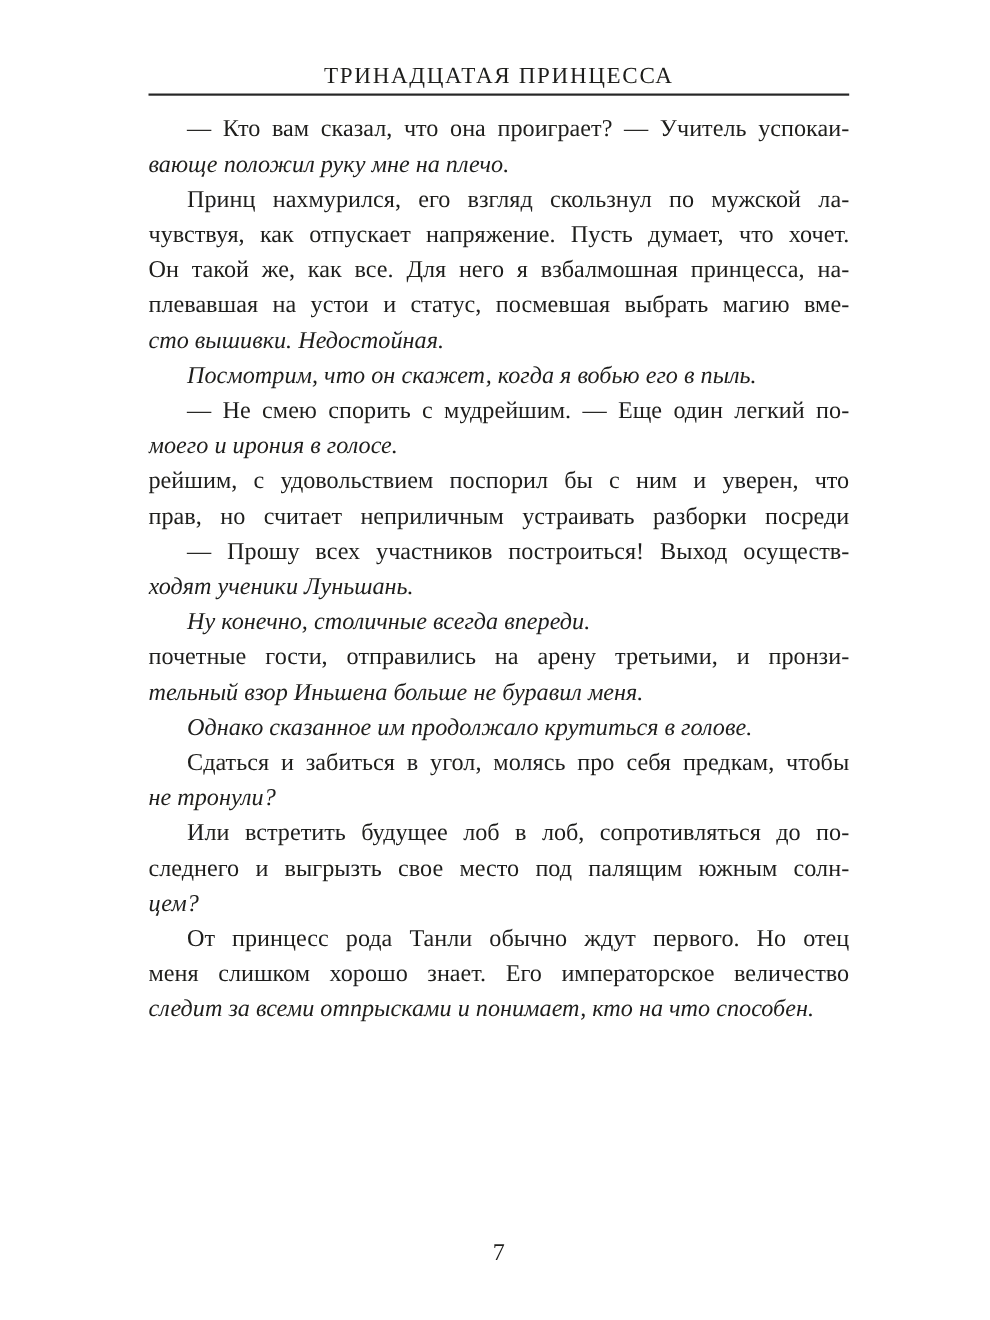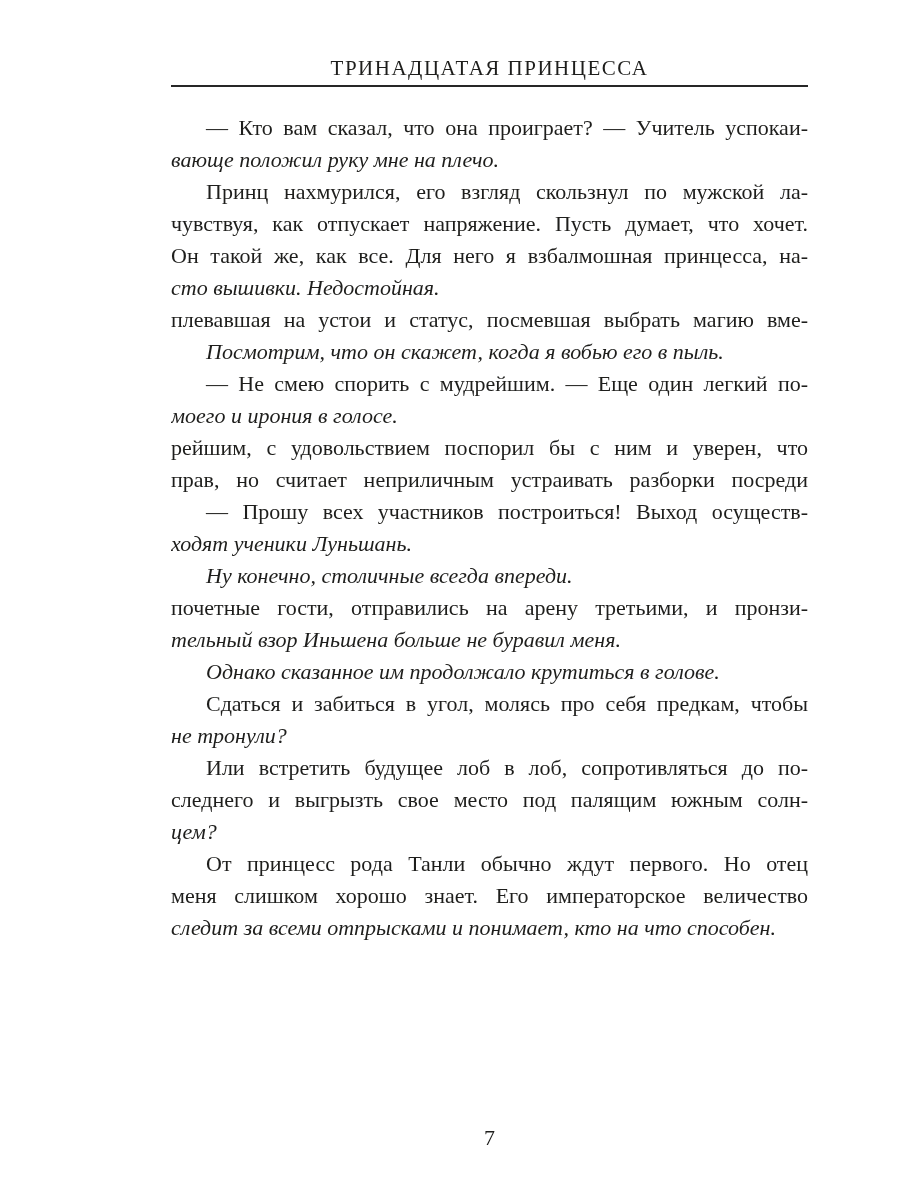--- a/index.html
+++ b/index.html
@@ -12,21 +12,20 @@
     background: #ffffff;
     font-family: "Liberation Serif", serif;
     color: #1e1e1c;
     overflow: hidden;
     position: relative;
   }
   .page {
     position: absolute;
     inset: 0;
     background: #ffffff;
-    margin-left: 36px;
   }
   .page-header {
     position: absolute;
     left: 135px;
     top: 56px;
     width: 637px;
   }
   .running-title {
     text-align: center;
     font-size: 21px;
@@ -37,21 +36,21 @@
   }
   .header-rule {
     margin-top: 5px;
     height: 2px;
     background: #262626;
     width: 100%;
   }
   .text-block {
     position: absolute;
     left: 135px;
-    top: 112px;
+    top: 101px;
     width: 637px;
     font-size: 22px;
     line-height: 32px;
     overflow: hidden;
   }
   .paragraph {
     margin: 0;
     padding: 0;
   }
   .line {
@@ -93,22 +92,22 @@
 
   <main class="text-block" id="text-block">
       <div class="paragraph">
         <div class="line first">— Кто вам сказал, что она проиграет? — Учитель успокаи-</div>
         <div class="line last">вающе положил руку мне на плечо.</div>
       </div>
       <div class="paragraph">
         <div class="line first">Принц нахмурился, его взгляд скользнул по мужской ла-</div>
         <div class="line">чувствуя, как отпускает напряжение. Пусть думает, что хочет.</div>
         <div class="line">Он такой же, как все. Для него я взбалмошная принцесса, на-</div>
+        <div class="line">плевавшая на устои и статус, посмевшая выбрать магию вме-</div>
         <div class="line last">сто вышивки. Недостойная.</div>
-        <div class="line">плевавшая на устои и статус, посмевшая выбрать магию вме-</div>
       </div>
       <div class="paragraph">
         <div class="line first last">Посмотрим, что он скажет, когда я вобью его в пыль.</div>
       </div>
       <div class="paragraph">
         <div class="line first">— Не смею спорить с мудрейшим. — Еще один легкий по-</div>
         <div class="line last">моего и ирония в голосе.</div>
       </div>
       <div class="paragraph">
         <div class="line">рейшим, с удовольствием поспорил бы с ним и уверен, что</div>

